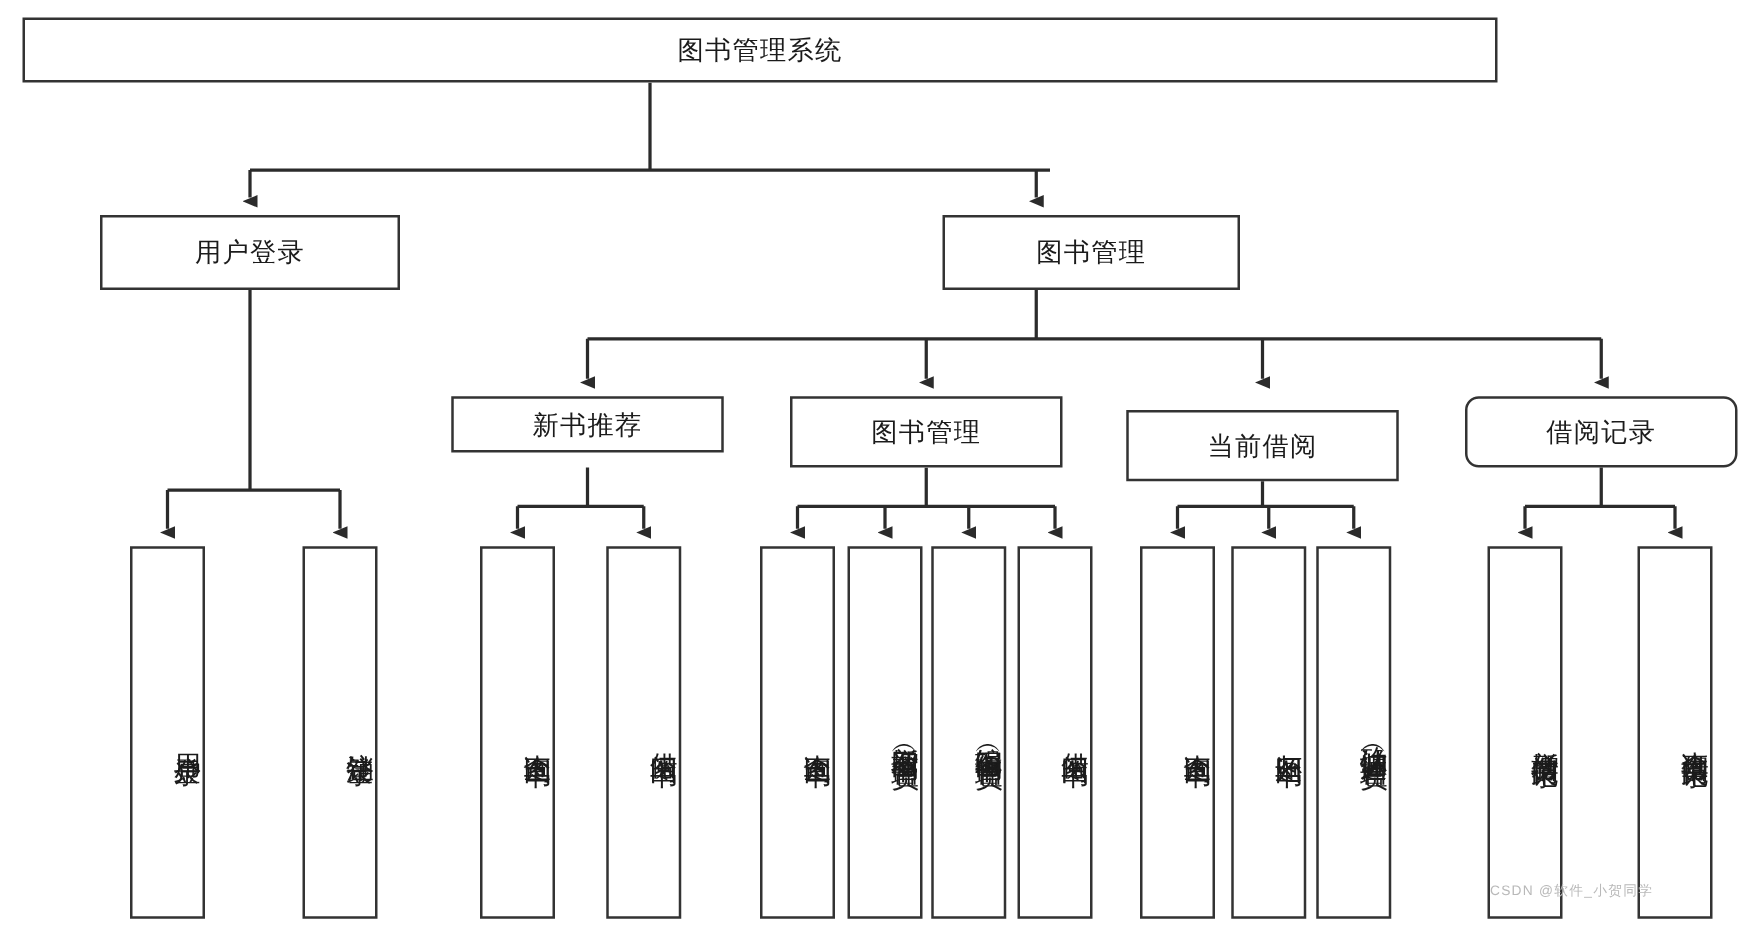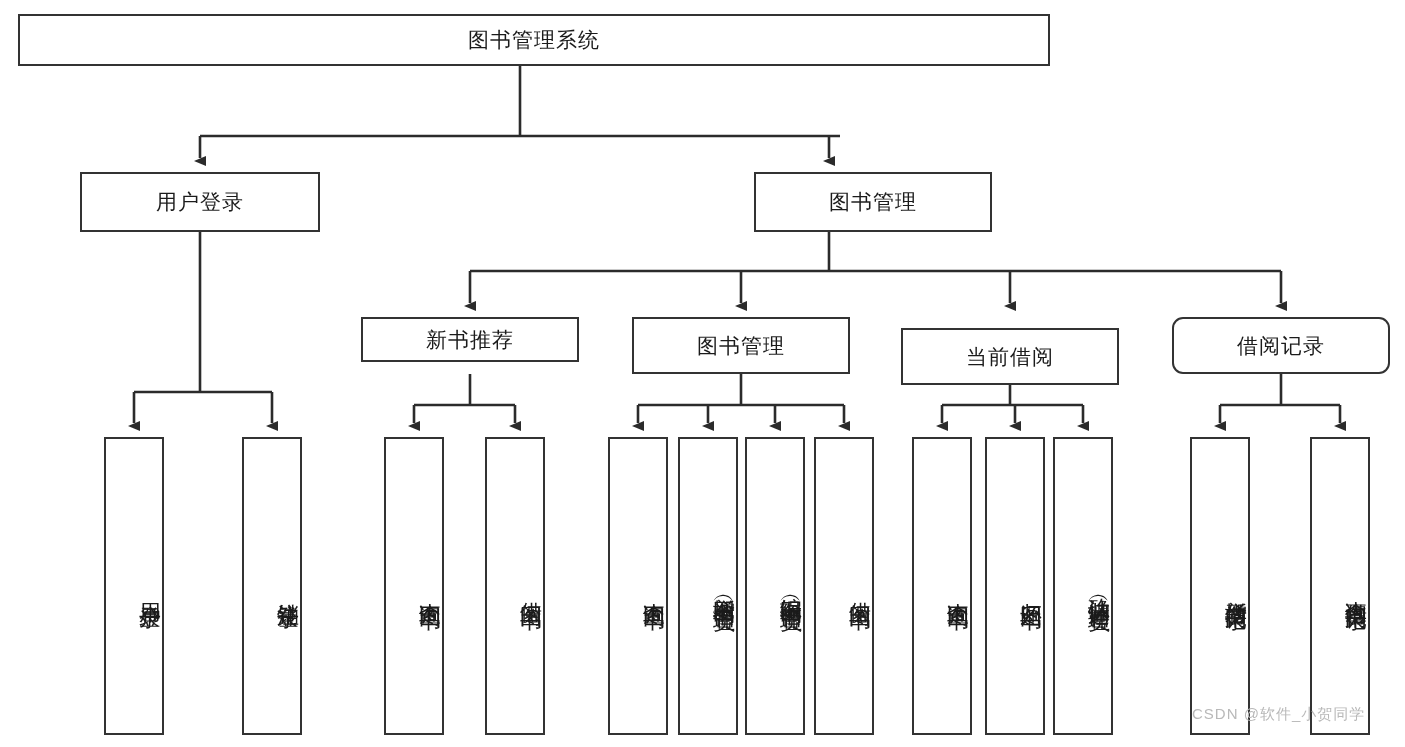--- a/index.html
+++ b/index.html
@@ -49,21 +49,21 @@
     line-height: 1.05;
     letter-spacing: 2px;
   }
   .node.vert .vtext {
     writing-mode: vertical-rl;
     text-orientation: upright;
     white-space: nowrap;
   }
   .watermark {
     position: absolute;
-    font-size: 15px;
+    font-size: 11px;
     color: #b9b9b9;
     letter-spacing: 1px;
     white-space: nowrap;
   }
 </style>
 </head>
 <body>
 
 <div id="stage">
 
@@ -110,21 +110,21 @@
       <path d="M1015,405 L1015,423" marker-end="url(#arrow)"></path>
       <path d="M1083,405 L1083,423" marker-end="url(#arrow)"></path>
 
       <path d="M1281,374 L1281,405"></path>
       <path d="M1220,405 L1340,405"></path>
       <path d="M1220,405 L1220,423" marker-end="url(#arrow)"></path>
       <path d="M1340,405 L1340,423" marker-end="url(#arrow)"></path>
     </g>
   </svg>
 
-  <div class="node horiz" style="left:18px; top:14px; width:1032px; height:52px;">
+  <div class="node horiz" style="left:18px; top:14px; width:1180px; height:52px;">
     <span>图书管理系统</span>
   </div>
 
   <div class="node horiz" style="left:80px; top:172px; width:240px; height:60px;">
     <span>用户登录</span>
   </div>
   <div class="node horiz" style="left:710px; top:172px; width:238px; height:60px;margin-left:44px;">
     <span>图书管理</span>
   </div>
 

